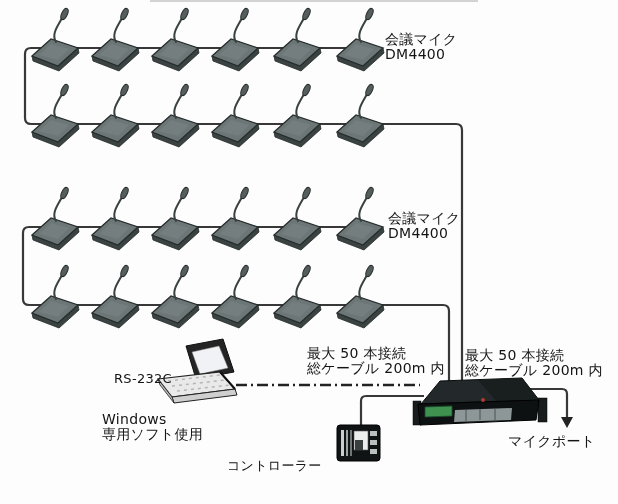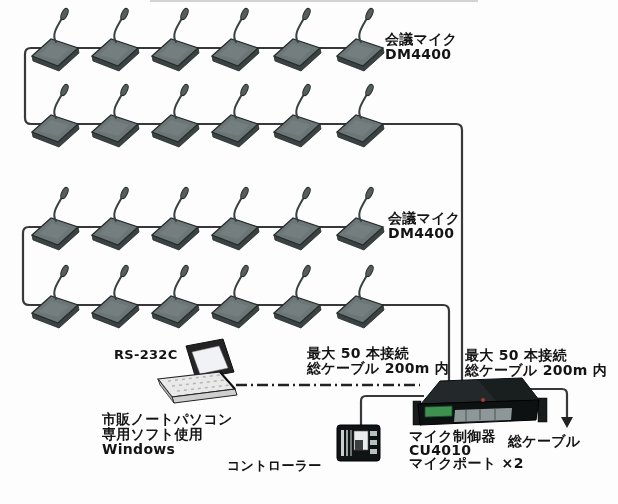--- a/index.html
+++ b/index.html
@@ -2,21 +2,21 @@
 <html><head>
 <meta charset="utf-8">
 <style>
   html,body{margin:0;padding:0;background:#ffffff;}
   .stage{
     position:relative;width:618px;height:504px;background:#fdfdfd;overflow:hidden;
     font-family:"DejaVu Sans","Liberation Sans",sans-serif;
   }
   .stage svg{position:absolute;left:0;top:0;}
   .label{
-    position:absolute;font-weight:bold;font-size:14px;line-height:15px;
+    position:absolute;font-weight:normal;font-size:14px;line-height:15px;
     color:#141414;letter-spacing:0.3px;white-space:nowrap;
   }
   .label span{display:block;}
   .label--tight{line-height:13.5px;}
   .label--small{font-size:13px;}
 </style>
 </head>
 <body>
 
 <div class="stage">
@@ -241,47 +241,41 @@
   <div class="label" style="left:385px;top:32px">
     <span>会議マイク</span>
     <span>DM4400</span>
   </div>
 
   <div class="label" style="left:388px;top:211px">
     <span>会議マイク</span>
     <span>DM4400</span>
   </div>
 
-  <div class="label label--small" style="left:114px;top:347px">
+  <div class="label label--small" style="left:114px;top:371px">
     <span>RS-232C</span>
   </div>
 
   <div class="label" style="left:102px;top:412px">
-    <span>市販ノートパソコン</span>
+    <span>Windows</span>
     <span>専用ソフト使用</span>
-    <span>Windows</span>
   </div>
 
   <div class="label label--tight label--small" style="left:227px;top:459px">
     <span>コントローラー</span>
   </div>
 
   <div class="label" style="left:307px;top:346px">
     <span>最大 50 本接続</span>
     <span>総ケーブル 200m 内</span>
   </div>
 
   <div class="label" style="left:465px;top:348px">
     <span>最大 50 本接続</span>
     <span>総ケーブル 200m 内</span>
   </div>
 
-  <div class="label label--tight" style="left:409px;top:430px">
-    <span>マイク制御器</span>
-    <span>CU4010</span>
-    <span>マイクポート ×2</span>
-  </div>
 
   <div class="label" style="left:508px;top:434px">
-    <span>総ケーブル</span>
+    <span>マイクポート</span>
   </div>
 
 </div>
 
 </body></html>

